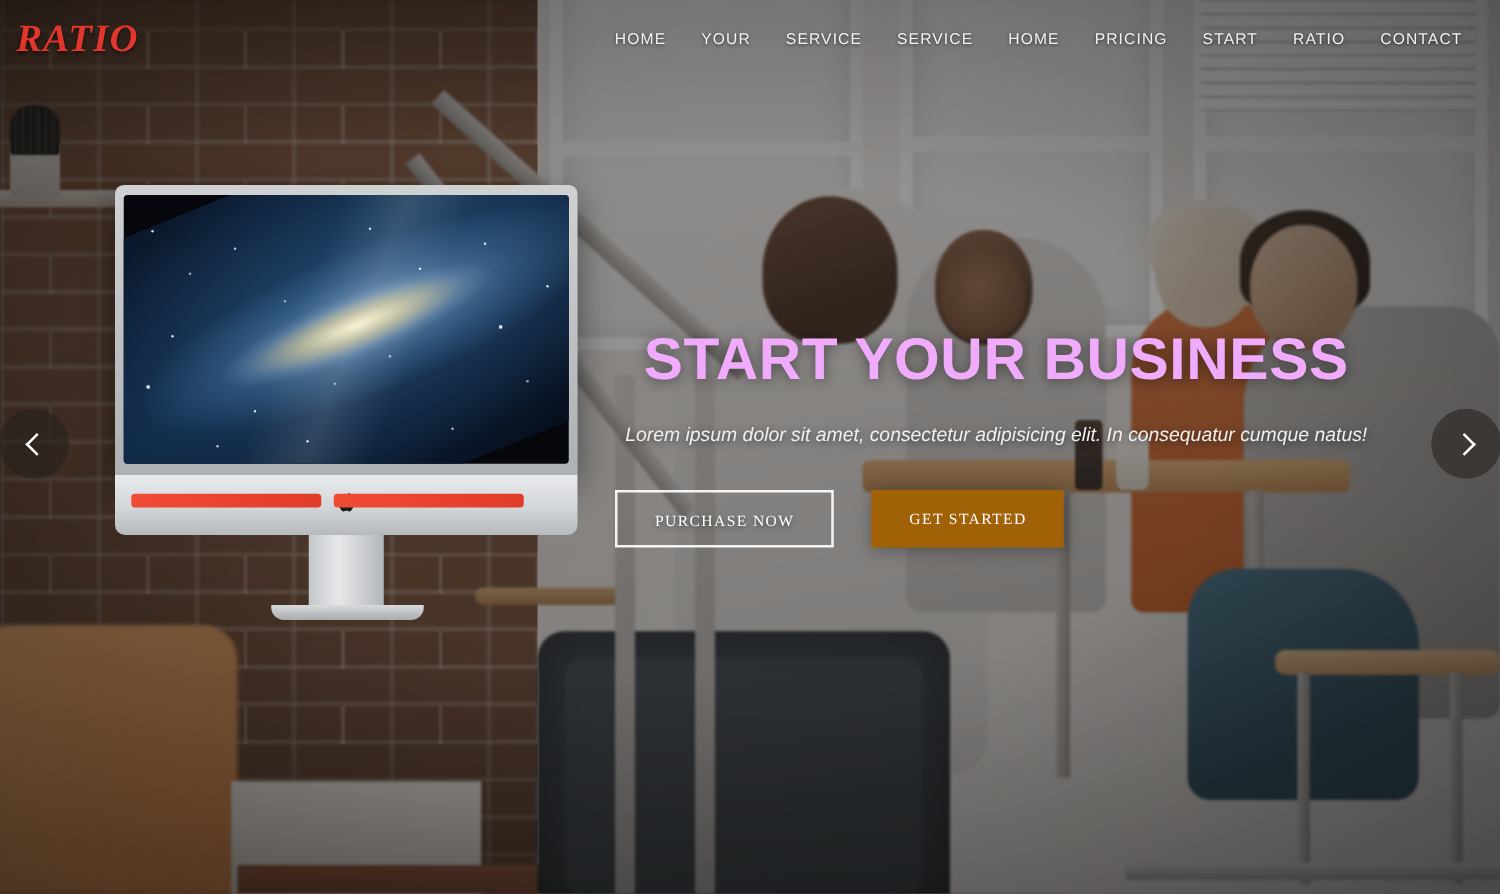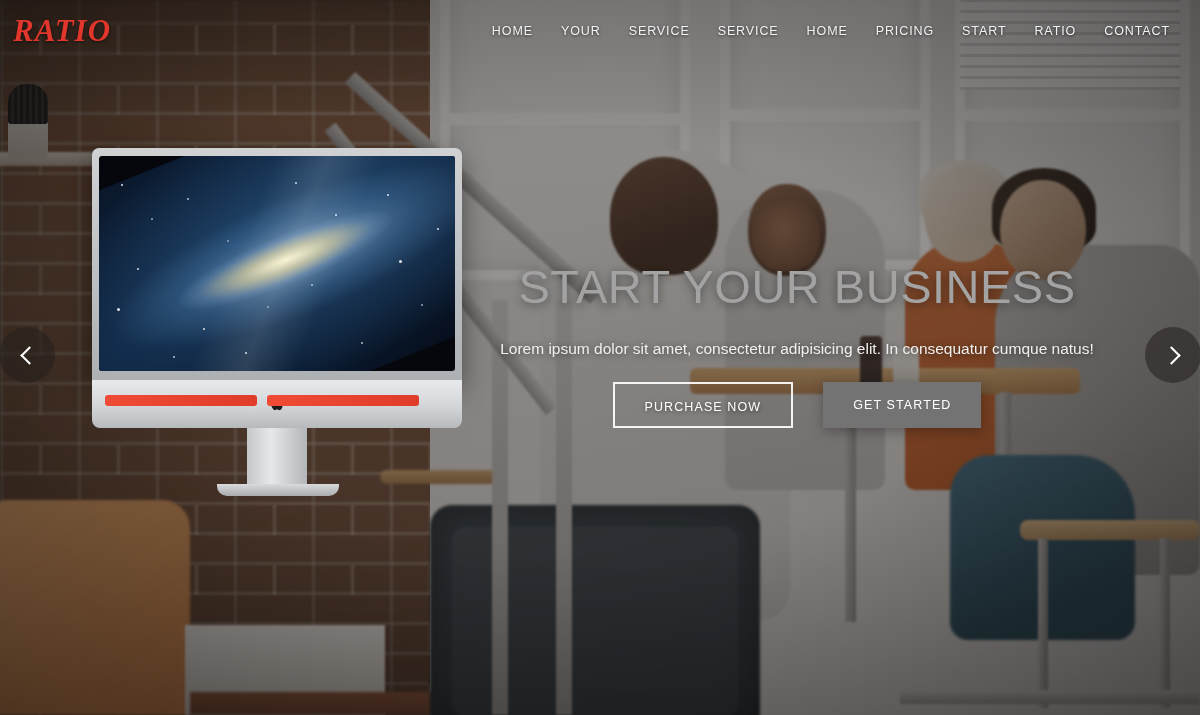--- a/index.html
+++ b/index.html
@@ -296,47 +296,48 @@
     text-shadow:0 1px 3px rgba(0,0,0,.6);
     white-space:nowrap; cursor:pointer;
   }
 
   
   .hero {
     position:absolute; right:98px; top:262px; width:610px;
     text-align:center; z-index:30;
   }
   .hero h1 {
-    font-size:47px; font-weight:400; color:#a3a3a3;
+    font-size:47px; font-weight:700; color:#f0abfc;
     letter-spacing:.5px; line-height:1.08;
     text-shadow:0 2px 10px rgba(0,0,0,.45);
     white-space:nowrap;
   }
   .hero p {
     margin-top:23px;
     font-size:15.5px; line-height:1.62; color:#f0efee;
     text-shadow:0 1px 6px rgba(0,0,0,.5);
+    font-style:italic;
   }
   .hero-actions {
-    margin-top:21px; display:flex; justify-content:center; gap:30px;
+    margin-top:31px; display:flex; gap:30px;font-family:Liberation Serif, serif;
   }
   .btn {
     font-size:12.5px; letter-spacing:1.1px; font-weight:400;
     padding:0 30px; height:46px; line-height:46px;
     cursor:pointer; display:inline-block; text-align:center;
     border:none; outline:none;
   }
   .btn-ghost {
     color:#ffffff; background:transparent;
     border:2px solid rgba(255,255,255,.92);
     text-shadow:0 1px 4px rgba(0,0,0,.5);
     min-width:163px;
   }
   .btn-solid {
-    color:#ffffff; background:#737373;
+    color:#ffffff; background:#a16207;
     min-width:139px;
     box-shadow:0 3px 12px rgba(0,0,0,.3);
   }
 
   
   .arrow {
     position:absolute; top:327px; width:56px; height:56px;
     border-radius:50%;
     background:rgba(38,33,30,.58);
     display:flex; align-items:center; justify-content:center;

